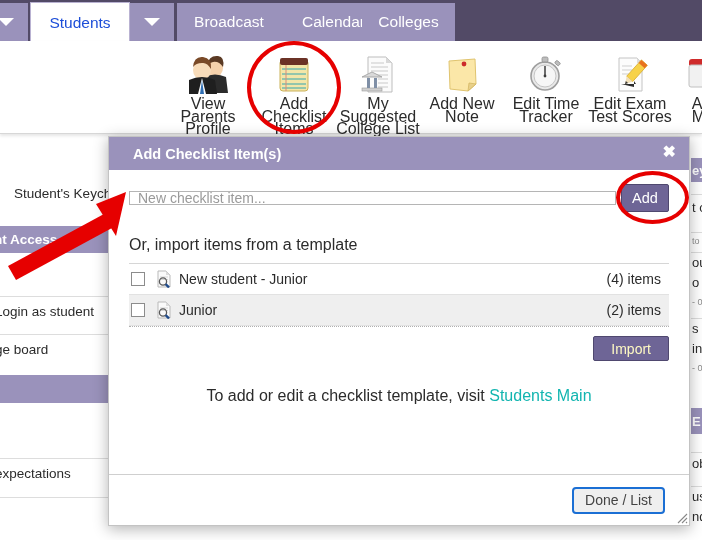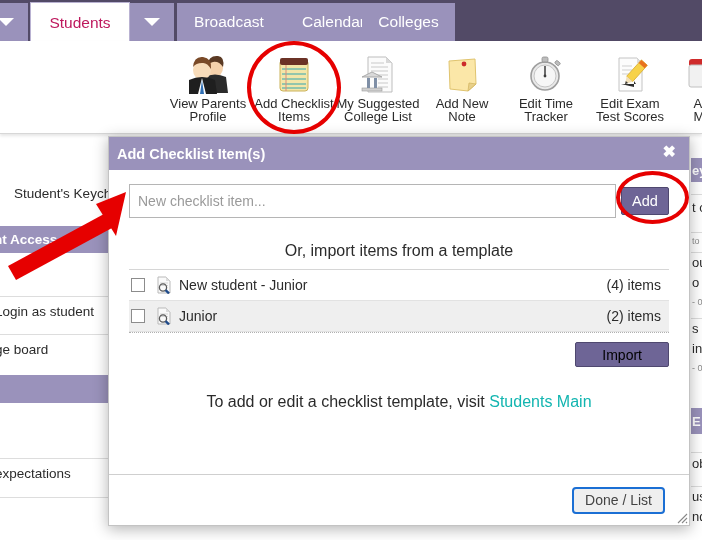--- a/index.html
+++ b/index.html
@@ -19,21 +19,21 @@
   .tab{
     position:absolute;top:3px;height:38px;
     background:#9a92bb;
     color:#ffffff;
     font-size:15.5px;
     display:flex;align-items:center;justify-content:center;
     box-sizing:border-box;
   }
   .tab.caret-left{left:-14px;width:42px;}
   .tab.active{
-    background:#ffffff;color:#be185d;
+    background:#ffffff;color:#1d4ed8;
     border:1px solid #b9b2d2;border-bottom:none;
     top:2px;height:40px;
   }
   .tab .caret{
     display:block;width:0;height:0;
     border-left:8px solid transparent;border-right:8px solid transparent;
     border-top:8px solid #ffffff;
   }
 
   
@@ -42,21 +42,21 @@
     background:#ffffff;
     border-bottom:1px solid #d7d7d7;
     box-shadow:0 2px 3px rgba(0,0,0,.10);
   }
   .tool{
     position:absolute;top:6px;width:84px;
     display:flex;flex-direction:column;align-items:center;
   }
   .tool .glyph{height:48px;display:flex;align-items:flex-end;justify-content:center;}
   .tool .lbl{
-    margin-top:3px;font-size:13px;color:#2b2b2b;line-height:12.5px;
+    margin-top:3px;font-size:16px;color:#2b2b2b;line-height:12.5px;
     text-align:center;white-space:pre-line;
   }
   .bgrow{
     position:absolute;left:0;box-sizing:border-box;
     border-top:1px solid #dddddd;border-bottom:1px solid #dddddd;
     background:#ffffff;display:flex;align-items:center;
     font-size:13.5px;color:#2b2b2b;
   }
   .bgrow.hdr{background:#9a92bb;color:#ffffff;font-weight:bold;border-color:#9a92bb;}
   .bgrow.plain{border-bottom:none;}
@@ -70,69 +70,69 @@
     border:1px solid #c3c3c3;
     box-shadow:0 3px 14px rgba(0,0,0,.30);
     box-sizing:border-box;
     z-index:40;
   }
   .modal-head{
     position:relative;height:33px;background:#9a92bb;
     display:flex;align-items:center;
   }
   .modal-title{
-    margin-left:8px;color:#ffffff;font-size:14.5px;font-weight:bold;
+    margin-left:24px;color:#ffffff;font-size:14.5px;font-weight:bold;
   }
   .modal-close{
     position:absolute;right:13px;top:7px;
     color:#ffffff;font-size:16px;font-weight:bold;line-height:16px;cursor:pointer;
   }
   .modal-body{position:relative;padding:0 20px;}
 
   .addrow{
     display:flex;align-items:center;margin-top:14px;
   }
   .newitem-input{
-    flex:1;height:34px;box-sizing:border-box;
+    flex:1;height:14px;box-sizing:border-box;
     border:1px solid #b5b5b5;background:#ffffff;
     font-family:"Liberation Sans", sans-serif;font-size:14px;color:#333;
     padding:0 8px;outline:none;
   }
   .newitem-input::placeholder{color:#9a9a9a;}
   .add-btn{
     margin-left:5px;height:28px;min-width:48px;padding:0 10px;
     background:#6e6596;border:1px solid #4f486f;color:#ffffff;
     font-family:"Liberation Sans", sans-serif;font-size:14.5px;
     cursor:pointer;border-radius:2px;
   }
 
   .section-title{
-    margin-top:24px;font-size:16px;color:#2b2b2b;text-align:center;
+    margin-top:24px;font-size:16px;color:#2b2b2b;
   }
   .tpl-list{
     margin-top:9px;border-top:1px solid #d6d6d6;
   }
   .tpl-row{
     display:flex;align-items:center;height:30px;
     border-bottom:1px solid #e2e2e2;font-size:14px;color:#2b2b2b;
   }
   .tpl-row.alt{background:#efefef;}
   .tpl-check{
     width:14px;height:14px;box-sizing:border-box;
     border:1px solid #8c8c8c;background:#ffffff;margin-left:2px;
     flex:none;cursor:pointer;
   }
   .tpl-icon{width:22px;margin-left:8px;flex:none;display:flex;justify-content:center;}
   .tpl-name{flex:1;margin-left:4px;}
   .tpl-count{margin-right:8px;color:#2b2b2b;}
   .tpl-dots{border-top:1px dotted #b0b0b0;margin-top:0;height:0;}
   .import-wrap{display:flex;justify-content:flex-end;margin-top:9px;}
   .import-btn{
-    height:25px;padding:0 26px;
-    background:#6e6596;border:1px solid #4f486f;color:#000000;
+    height:25px;padding:0 17px;
+    background:#6e6596;border:1px solid #4f486f;color:#fef9c3;
     font-family:"Liberation Sans", sans-serif;font-size:14px;
     cursor:pointer;border-radius:2px;
   }
   .hint{
     margin-top:26px;text-align:center;font-size:16px;color:#2b2b2b;
   }
   .hint a{color:#12b5b0;text-decoration:none;cursor:pointer;}
 
   .modal-foot{
     position:absolute;left:0;right:0;bottom:0;height:50px;

